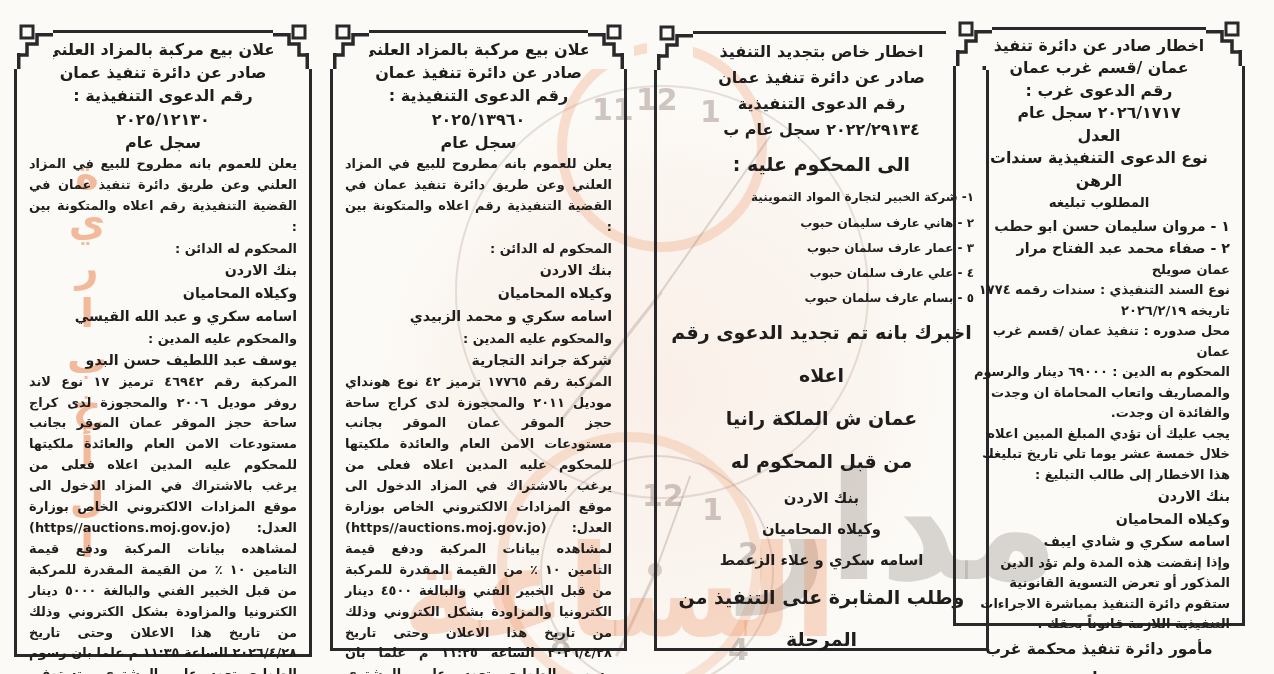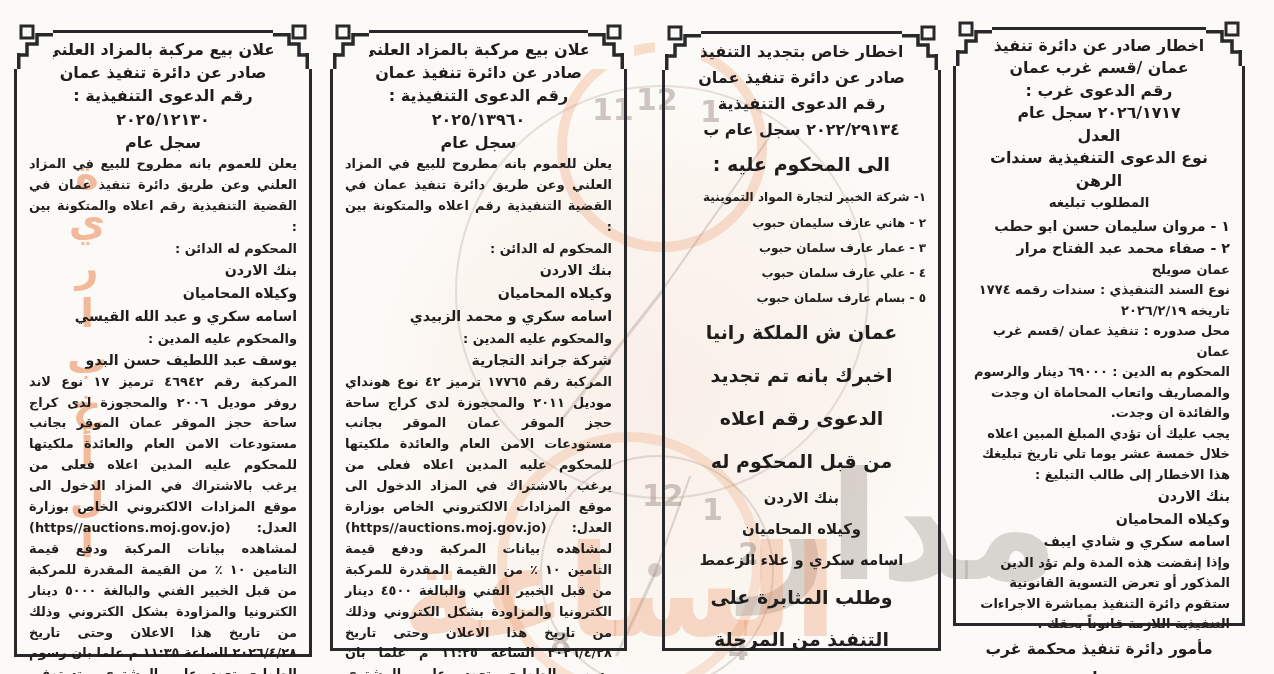--- a/index.html
+++ b/index.html
@@ -43,21 +43,21 @@
     font-size:128px; font-weight:bold; color:rgba(234,140,88,0.30); line-height:1;
   }
   
   .notice{
     position:absolute; z-index:2; box-sizing:border-box;
     border:3.5px solid #29282a; direction:rtl;
     padding:5px 12px 8px;
   }
   .notice-a{left:14px;  top:30px; width:298px; height:627px;}
   .notice-b{left:330px; top:30px; width:297px; height:621px;}
-  .notice-c{left:654px; top:31px; width:279px; height:620px;margin-left:8px;}
+  .notice-c{left:654px; top:31px; width:335px; height:620px;}
   .notice-d{left:953px; top:27px; width:292px; height:599px;}
   .ln{font-weight:bold; color:#1f1e1d;}
   .h  {font-size:16px;   line-height:1.45; text-align:center;}
   .p  {font-size:13px; line-height:1.62; }
   .pj {font-size:12.9px; line-height:1.62; text-align:justify; text-align-last:right;}
   .c  {font-size:13.4px; line-height:1.7;  text-align:center;}
   .n  {font-size:14.2px; line-height:1.62; text-align:right;}
   .nc {font-size:14.2px; line-height:1.8;  text-align:center;}
   .sigc{font-size:15.5px; line-height:1.9; text-align:center;}
   
@@ -197,22 +197,22 @@
         <div class="ln h">اخطار خاص بتجديد التنفيذ</div>
         <div class="ln h">صادر عن دائرة تنفيذ عمان</div>
         <div class="ln h">رقم الدعوى التنفيذية</div>
         <div class="ln h">٢٠٢٢/٢٩١٣٤ سجل عام ب</div>
         <div class="ln c">الى المحكوم عليه :</div>
         <div class="ln n">١- شركة الخبير لتجارة المواد التموينية</div>
         <div class="ln n">٢ - هاني عارف سليمان حبوب</div>
         <div class="ln n">٣ - عمار عارف سلمان حبوب</div>
         <div class="ln n">٤ - علي عارف سلمان حبوب</div>
         <div class="ln n">٥ - بسام عارف سلمان حبوب</div>
+        <div class="ln c">اخبرك بانه تم تجديد الدعوى رقم اعلاه</div>
         <div class="ln c">عمان ش الملكة رانيا</div>
-        <div class="ln c">اخبرك بانه تم تجديد الدعوى رقم اعلاه</div>
         <div class="ln c">من قبل المحكوم له</div>
         <div class="ln nc">بنك الاردن</div>
         <div class="ln nc">وكيلاه المحاميان</div>
         <div class="ln nc">اسامه سكري و علاء الزعمط</div>
         <div class="ln c">وطلب المثابرة على التنفيذ من المرحلة</div>
         <div class="ln c">التي وصلت اليها</div>
       </div>
   </section>
 
   <section class="notice notice-d">

